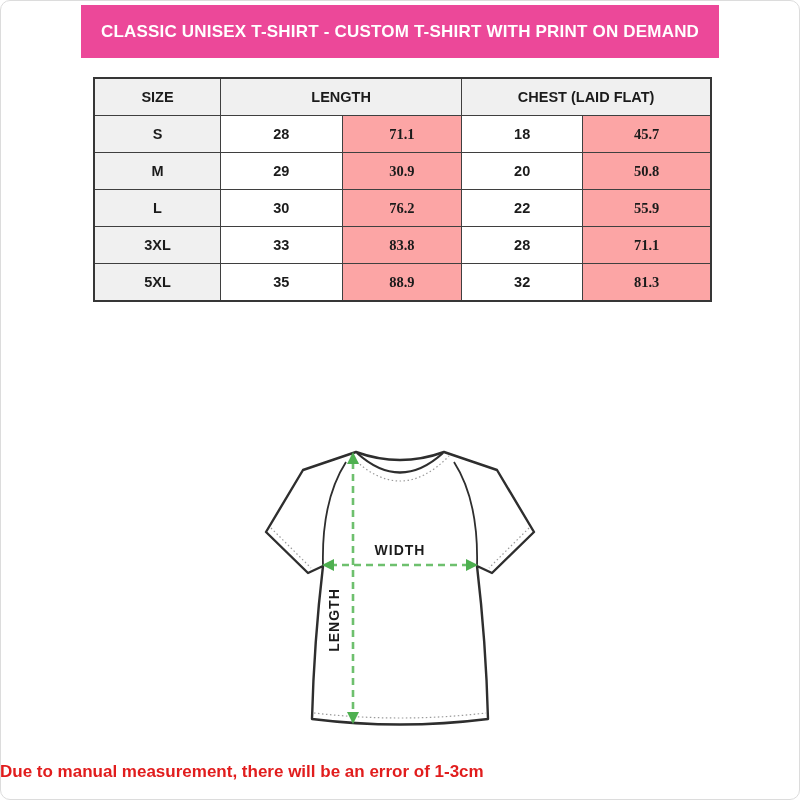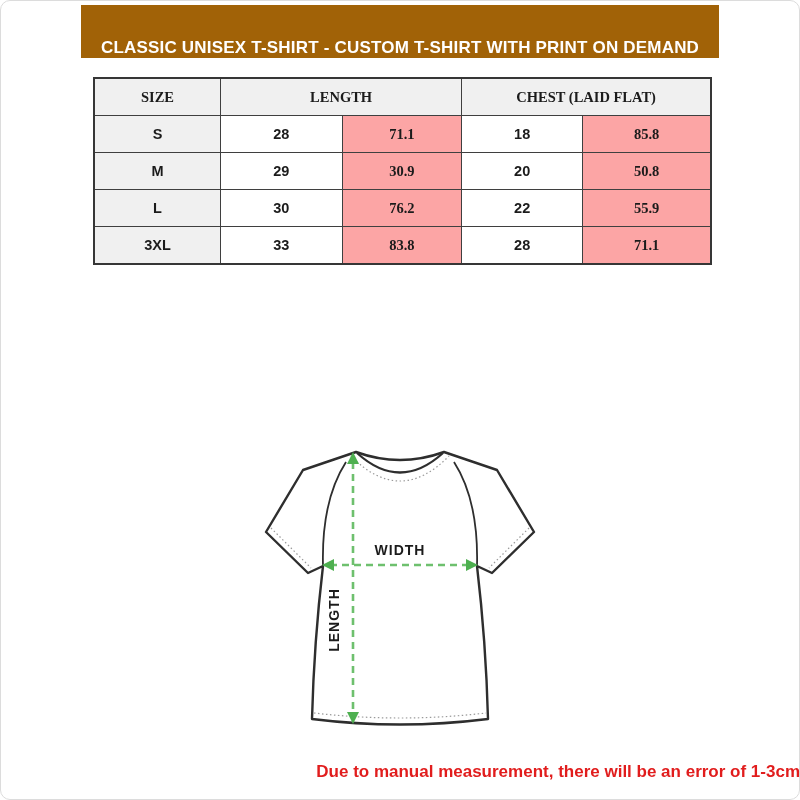--- a/index.html
+++ b/index.html
@@ -7,44 +7,44 @@
     width:800px;height:800px;position:relative;background:#ffffff;
     font-family:"Liberation Sans", sans-serif;overflow:hidden;
   }
   .page-border{
     position:absolute;inset:0;border:1px solid #dcdcdc;border-radius:10px;
     pointer-events:none;
   }
   
   .banner{
     position:absolute;left:81px;top:5px;width:638px;height:53px;
-    background:#a16207;color:#ffffff;display:flex;align-items:flex-end;justify-content:center;
+    background:#ec4899;color:#ffffff;display:flex;align-items:center;justify-content:center;
     font-weight:700;font-size:17px;letter-spacing:.2px;text-align:center;
   }
   
   table.size-table{
     position:absolute;left:93px;top:77px;width:619px;
     border-collapse:collapse;table-layout:fixed;
     border:2.5px solid #363636;
     font-size:14.5px;font-weight:700;color:#1b1b1b;
   }
   .size-table th,.size-table td{
     border:1.5px solid #3f3f3f;height:36px;padding:0;
     text-align:center;vertical-align:middle;background:#ffffff;
   }
-  .size-table th{background:#f0f0f0;font-size:14.5px;font-family:Liberation Serif, serif;}
+  .size-table th{background:#f0f0f0;font-size:14.5px;}
   .size-table td.c-size{background:#f0f0f0;}
   .size-table td.c-cm{background:#fca5a5;font-family:Liberation Serif, serif;}
   col.w-size{width:20.5%;}
   col.w-a{width:19.7%;} col.w-b{width:19.4%;} col.w-c{width:19.6%;} col.w-d{width:20.8%;}
   
   .diagram{position:absolute;left:250px;top:442px;width:300px;height:312px;}
   
   .footnote{
-    position:absolute;left:0;top:762px;width:800px;text-align:right;
+    position:absolute;left:0;top:762px;width:800px;text-align:left;
     color:#e11d1d;font-weight:700;font-size:17px;
   }
 </style>
 </head>
 <body>
 
 <div class="page-border"></div>
 
 <div class="banner">
   <span>CLASSIC UNISEX T-SHIRT - CUSTOM T-SHIRT WITH PRINT ON DEMAND</span>
@@ -64,21 +64,21 @@
       <th colspan="2">LENGTH</th>
       <th colspan="2">CHEST (LAID FLAT)</th>
     </tr>
   </thead>
   <tbody>
     <tr>
       <td class="c-size">S</td>
       <td class="c-in">28</td>
       <td class="c-cm">71.1</td>
       <td class="c-in">18</td>
-      <td class="c-cm">85.8</td>
+      <td class="c-cm">45.7</td>
     </tr>
     <tr>
       <td class="c-size">M</td>
       <td class="c-in">29</td>
       <td class="c-cm">30.9</td>
       <td class="c-in">20</td>
       <td class="c-cm">50.8</td>
     </tr>
     <tr>
       <td class="c-size">L</td>
@@ -86,20 +86,27 @@
       <td class="c-cm">76.2</td>
       <td class="c-in">22</td>
       <td class="c-cm">55.9</td>
     </tr>
     <tr>
       <td class="c-size">3XL</td>
       <td class="c-in">33</td>
       <td class="c-cm">83.8</td>
       <td class="c-in">28</td>
       <td class="c-cm">71.1</td>
+    </tr>
+    <tr>
+      <td class="c-size">5XL</td>
+      <td class="c-in">35</td>
+      <td class="c-cm">88.9</td>
+      <td class="c-in">32</td>
+      <td class="c-cm">81.3</td>
     </tr>
   </tbody>
 </table>
 
 <svg class="diagram" viewBox="0 0 300 312" xmlns="http://www.w3.org/2000/svg">
 
   <path d="M106,10 L53,28 L16,90 L58,131 L73,124
            Q64,200 62,277
            Q150,288 238,277
            Q236,200 227,124

